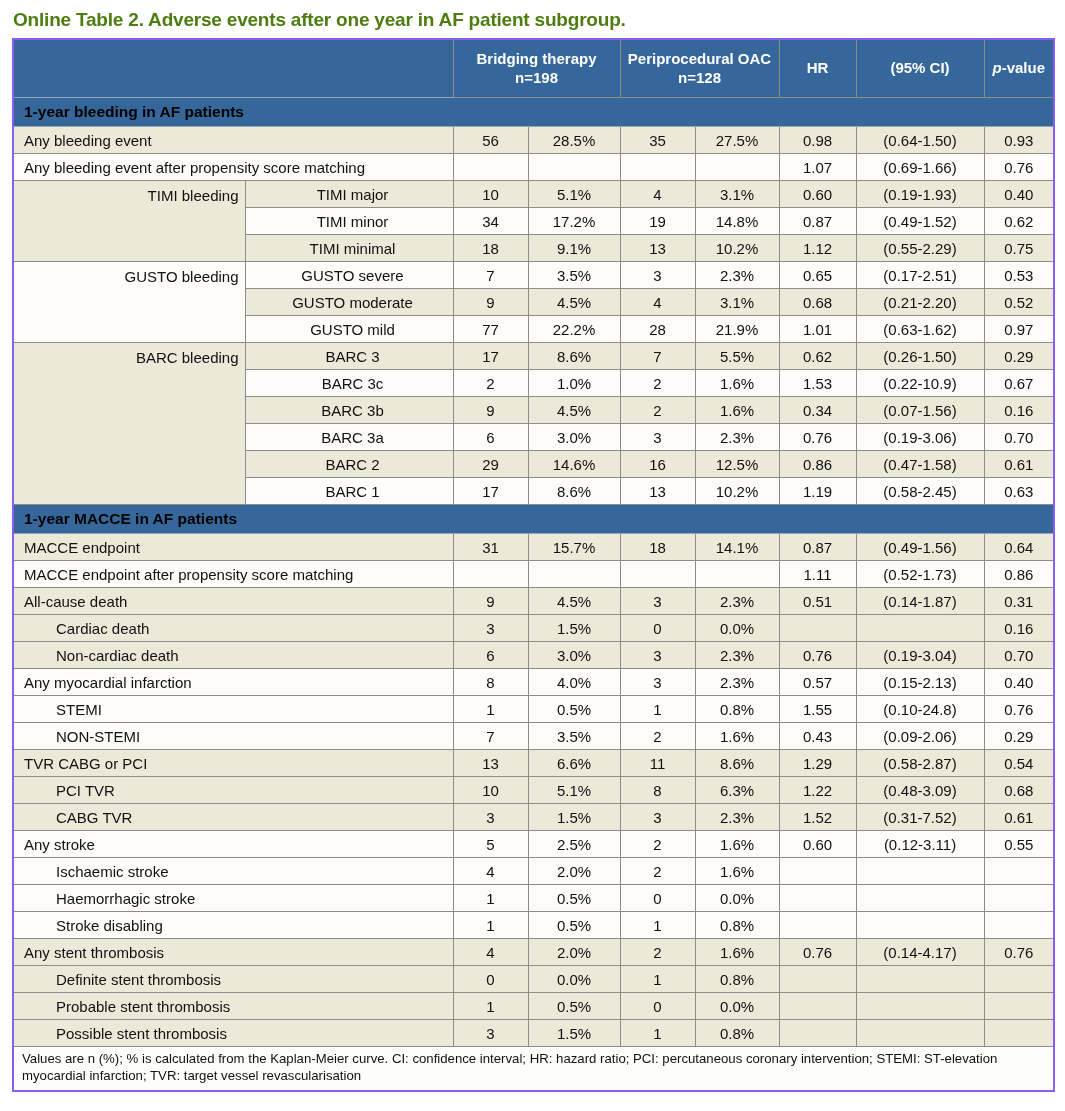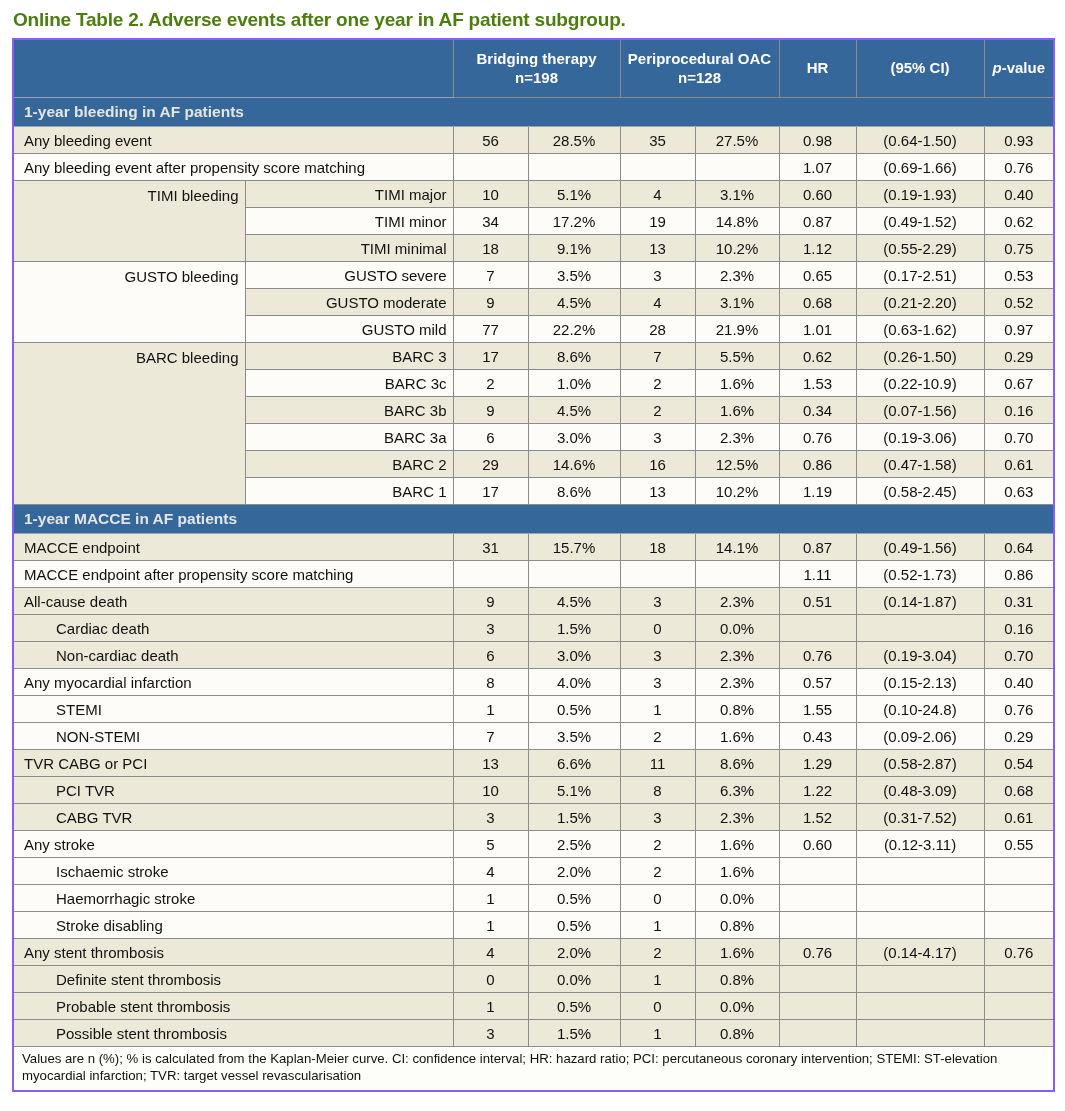--- a/index.html
+++ b/index.html
@@ -5,27 +5,27 @@
   html,body{margin:0;padding:0;background:#ffffff;}
   body{width:1065px;font-family:"Liberation Sans", sans-serif;color:#111;}
   .page-title{font-weight:bold;font-size:19px;letter-spacing:-0.2px;padding:9px 4px 7px 13px;color:#4d7c0f;}
   table.evt{border-collapse:collapse;table-layout:fixed;width:1041px;margin-left:12px;border:2px solid #8b5cf6;}
   table.evt th, table.evt td{border:1px solid #8c8c8c;font-size:15px;overflow:hidden;}
   
   thead th{background:var(--blue);color:#fff;font-weight:bold;text-align:center;vertical-align:middle;
            border:1px solid #96a5b6;height:53px;line-height:1.25;padding:2px 4px;}
   thead th.blank{border-bottom:1px solid #96a5b6;}
   
-  tr.section td{background:var(--blue);color:#e5e5e5;font-weight:bold;text-align:left;padding:4px 10px;height:20px;
+  tr.section td{background:var(--blue);color:#000000;font-weight:bold;text-align:left;padding:4px 10px;height:20px;
                 border:1px solid #96a5b6;font-size:15.5px;}
   
   tbody td{height:20px;padding:3px 6px;background:var(--row-white);}
   td.lbl{text-align:left;padding-left:10px;}
   td.lbl.indent{padding-left:42px;}
-  td.sublbl{text-align:right;padding-left:13px;}
+  td.sublbl{text-align:center;padding-left:13px;}
   td.grp{text-align:right;padding-left:10px;vertical-align:top;padding-top:6px;}
   td.num{text-align:center;}
   td.bg-beige{background:var(--row-beige);}
   td.bg-white{background:var(--row-white);}
   tr.footnote td{background:#fdfdfa;font-size:13.2px;line-height:1.28;text-align:left;padding:4px 8px 5px 8px;height:auto;}
   i.pv{font-style:italic;}
 </style>
 </head>
 <body>
 

